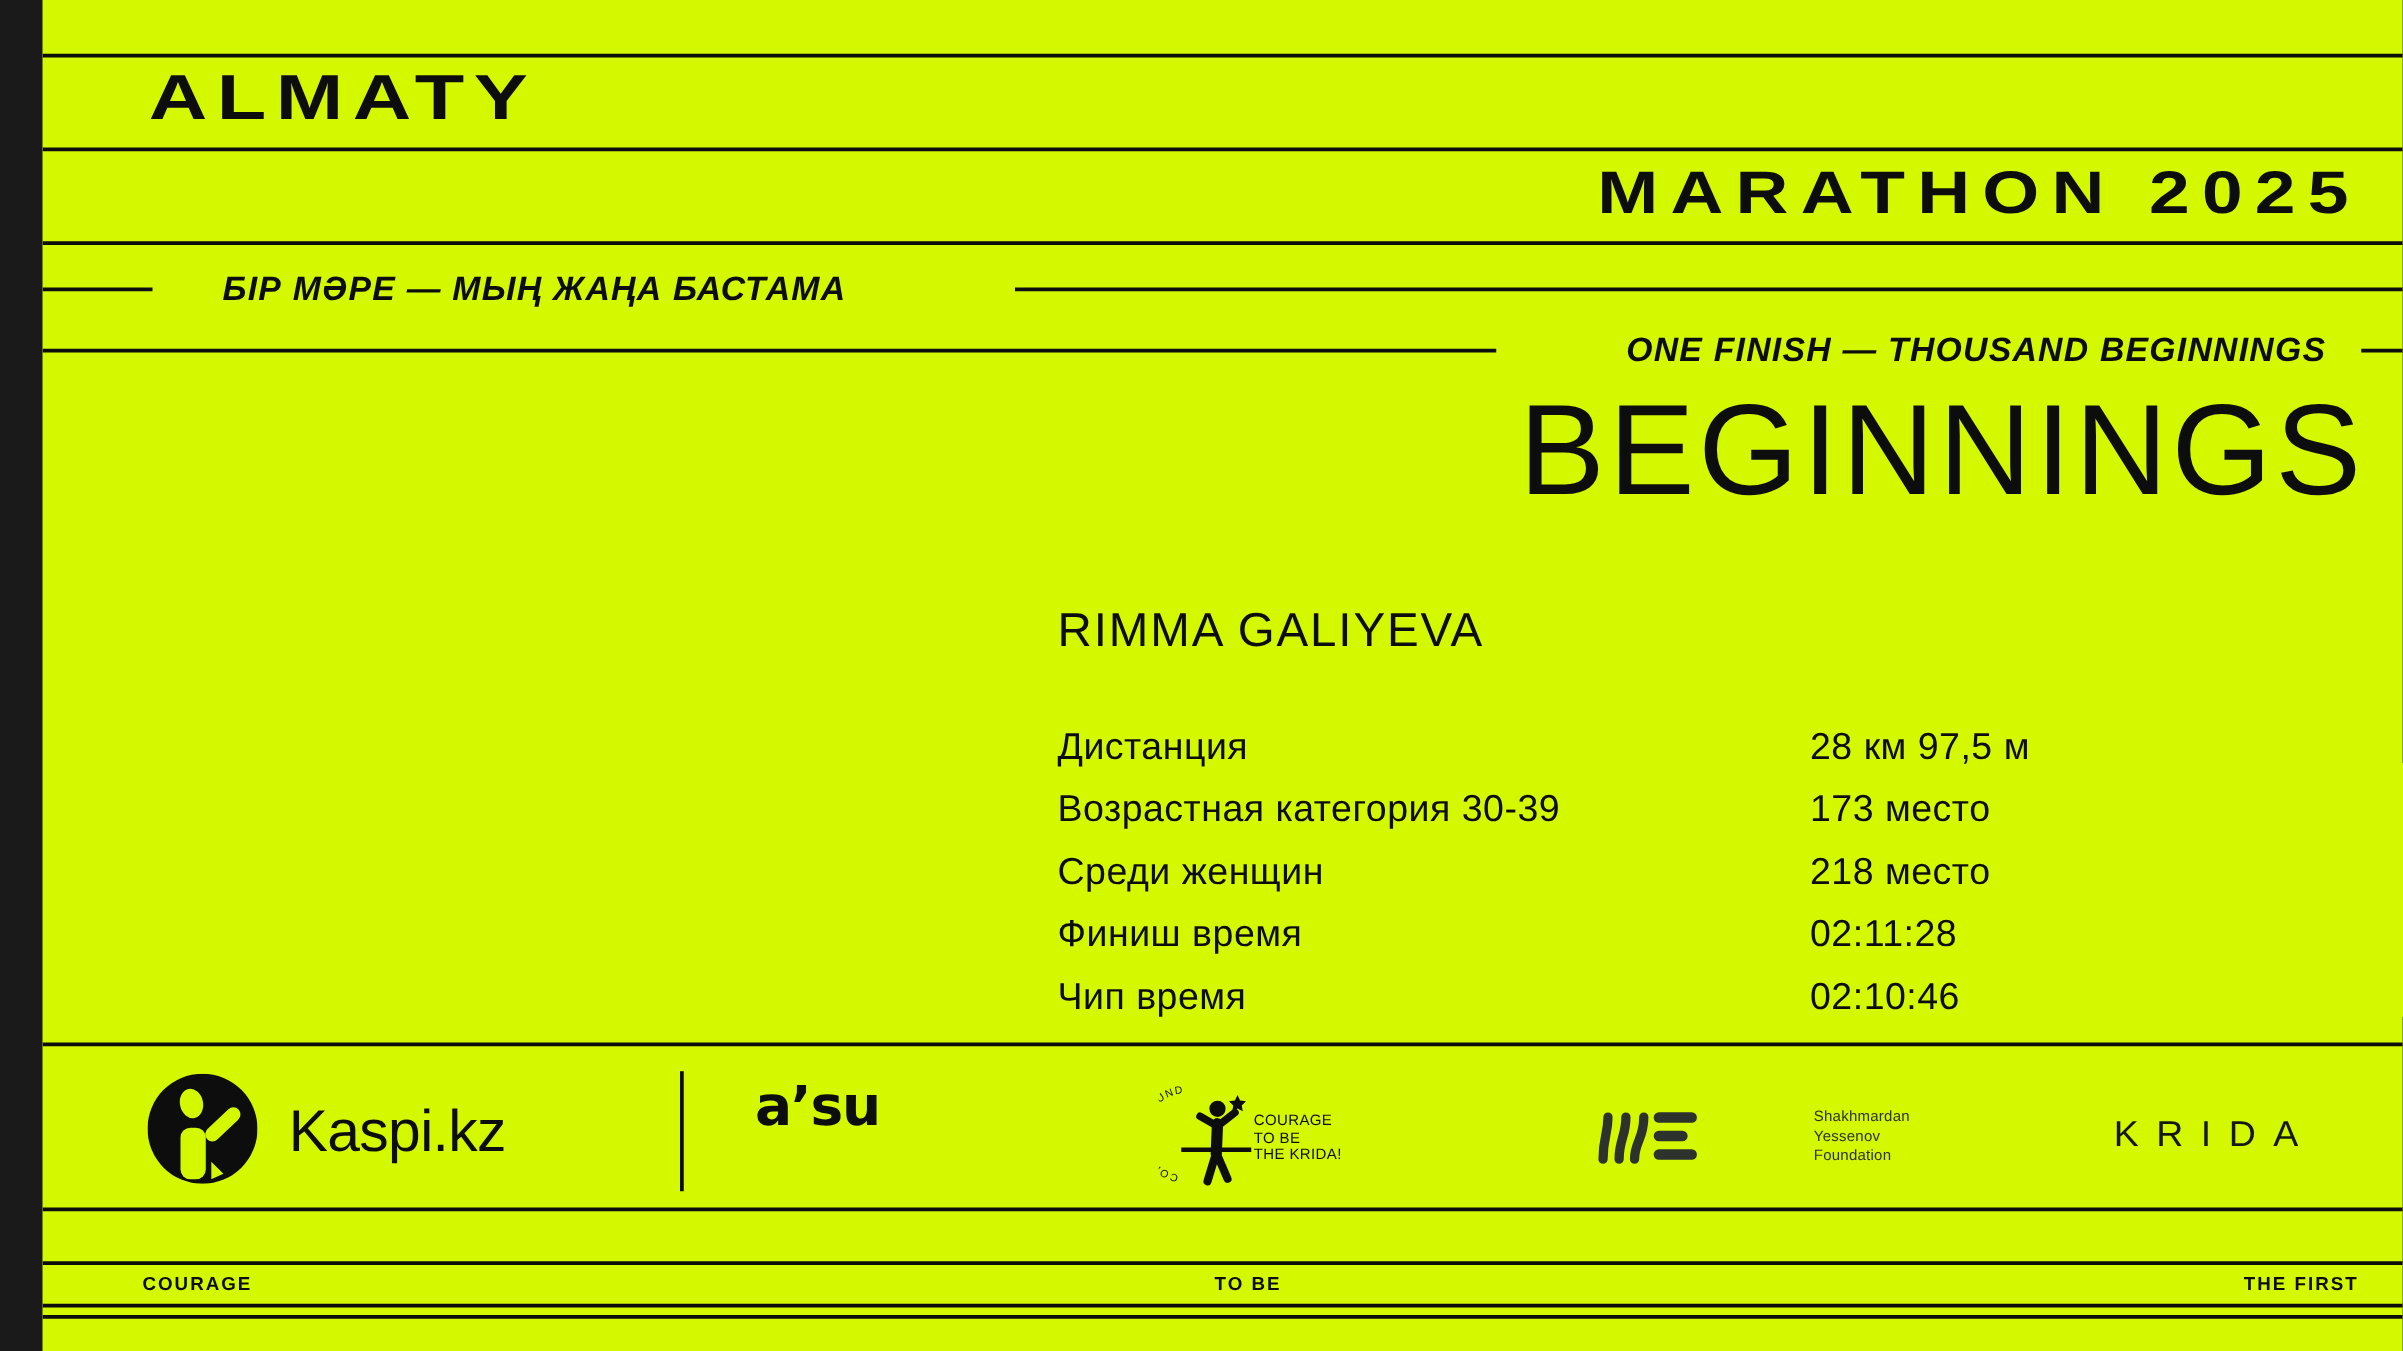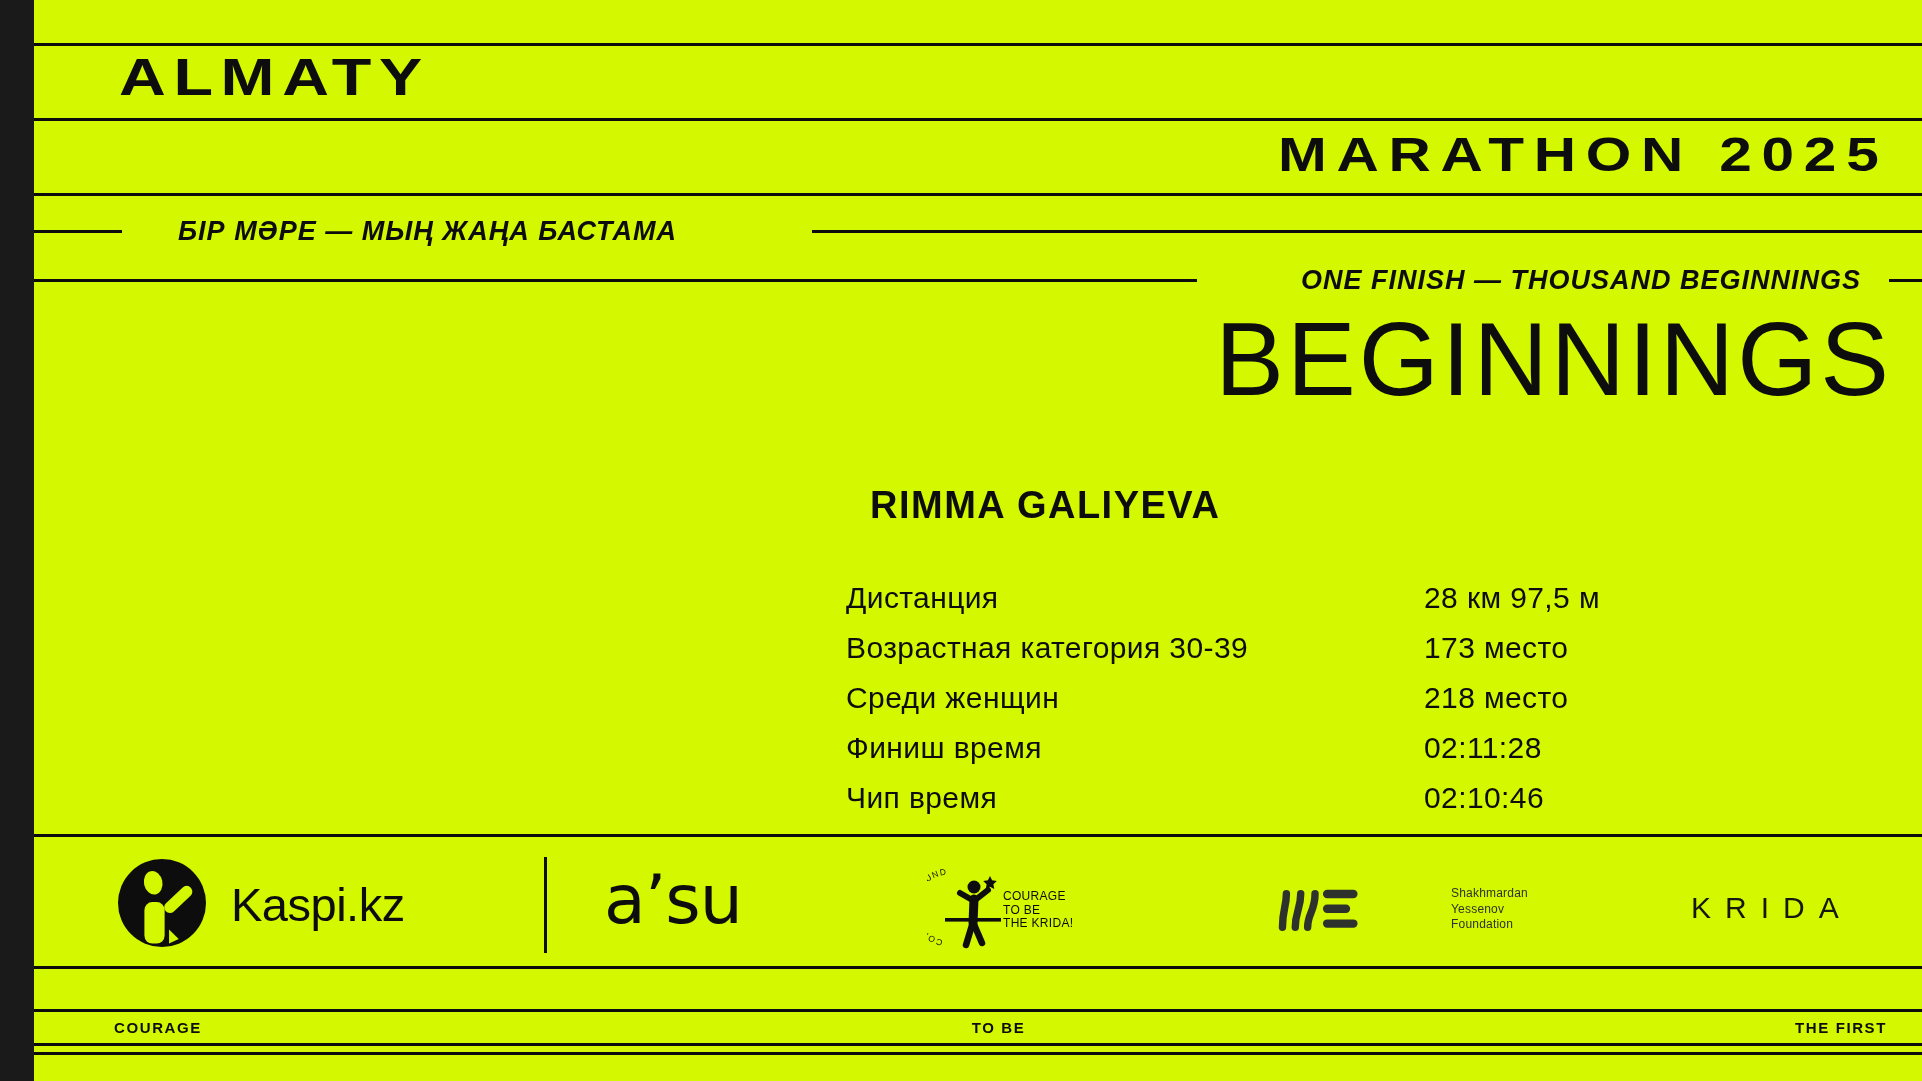--- a/index.html
+++ b/index.html
@@ -49,47 +49,48 @@
     right:64px;top:308px;
     font-size:103px;
     font-weight:400;
     letter-spacing:3px;
     line-height:1;
     white-space:nowrap;
   }
 
   .runner-name{
     position:absolute;
-    left:836px;top:484px;
-    font-size:38px;font-weight:700;
+    left:812px;top:484px;
+    font-size:38px;font-weight:400;
     letter-spacing:1.5px;
     white-space:nowrap;
   }
 
   .results{
     position:absolute;
     left:812px;top:573px;
     width:900px;
   }
   .result-row{
     display:flex;
     height:50px;
     align-items:center;
     font-size:30px;
     letter-spacing:.4px;
     white-space:nowrap;
+    gap:24px;
   }
   .result-label{width:578px;flex:0 0 578px;}
   .result-value{}
 
   
   .kaspi-mark{position:absolute;left:84px;top:859px;width:88px;height:88px;}
   .kaspi-word{position:absolute;left:197px;top:877px;font-size:47px;font-weight:400;letter-spacing:-0.5px;white-space:nowrap;}
   .vdivider{position:absolute;left:510px;top:857px;width:2.5px;height:96px;background:var(--ink);}
-  .asu-word{position:absolute;left:570px;top:860px;font-size:68px;font-weight:400;font-family:"DejaVu Sans",sans-serif;letter-spacing:-1px;white-space:nowrap;}
+  .asu-word{position:absolute;left:570px;top:860px;font-size:44px;font-weight:700;font-family:"DejaVu Sans",sans-serif;letter-spacing:-1px;white-space:nowrap;}
   .fund-mark{position:absolute;left:893px;top:866px;width:80px;height:84px;}
   .fund-text{position:absolute;left:969px;top:890px;font-size:12px;line-height:13.5px;font-weight:400;letter-spacing:.3px;}
   .ye-mark{position:absolute;left:1243px;top:888px;width:84px;height:45px;}
   .ye-text{position:absolute;left:1417px;top:886px;font-size:12px;line-height:15.5px;color:var(--foundation_ink);letter-spacing:.2px;}
   .krida-word{position:absolute;left:1657px;top:892px;font-size:30px;font-weight:400;letter-spacing:14px;white-space:nowrap;color:#15180f;transform:scaleY(.96);transform-origin:left top;}
 
   .bottom-row{
     position:absolute;
     left:0;top:1012px;width:1922px;height:31px;
     display:flex;align-items:center;justify-content:space-between;

